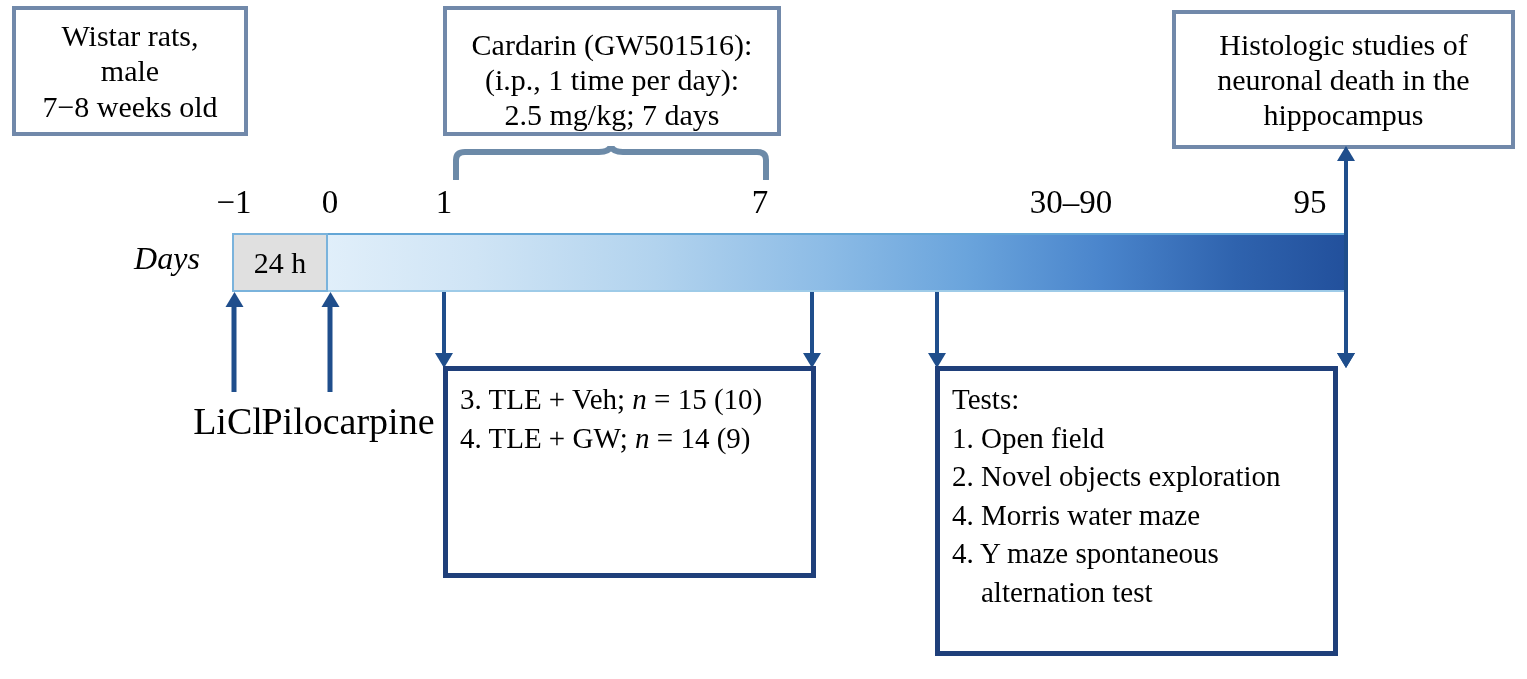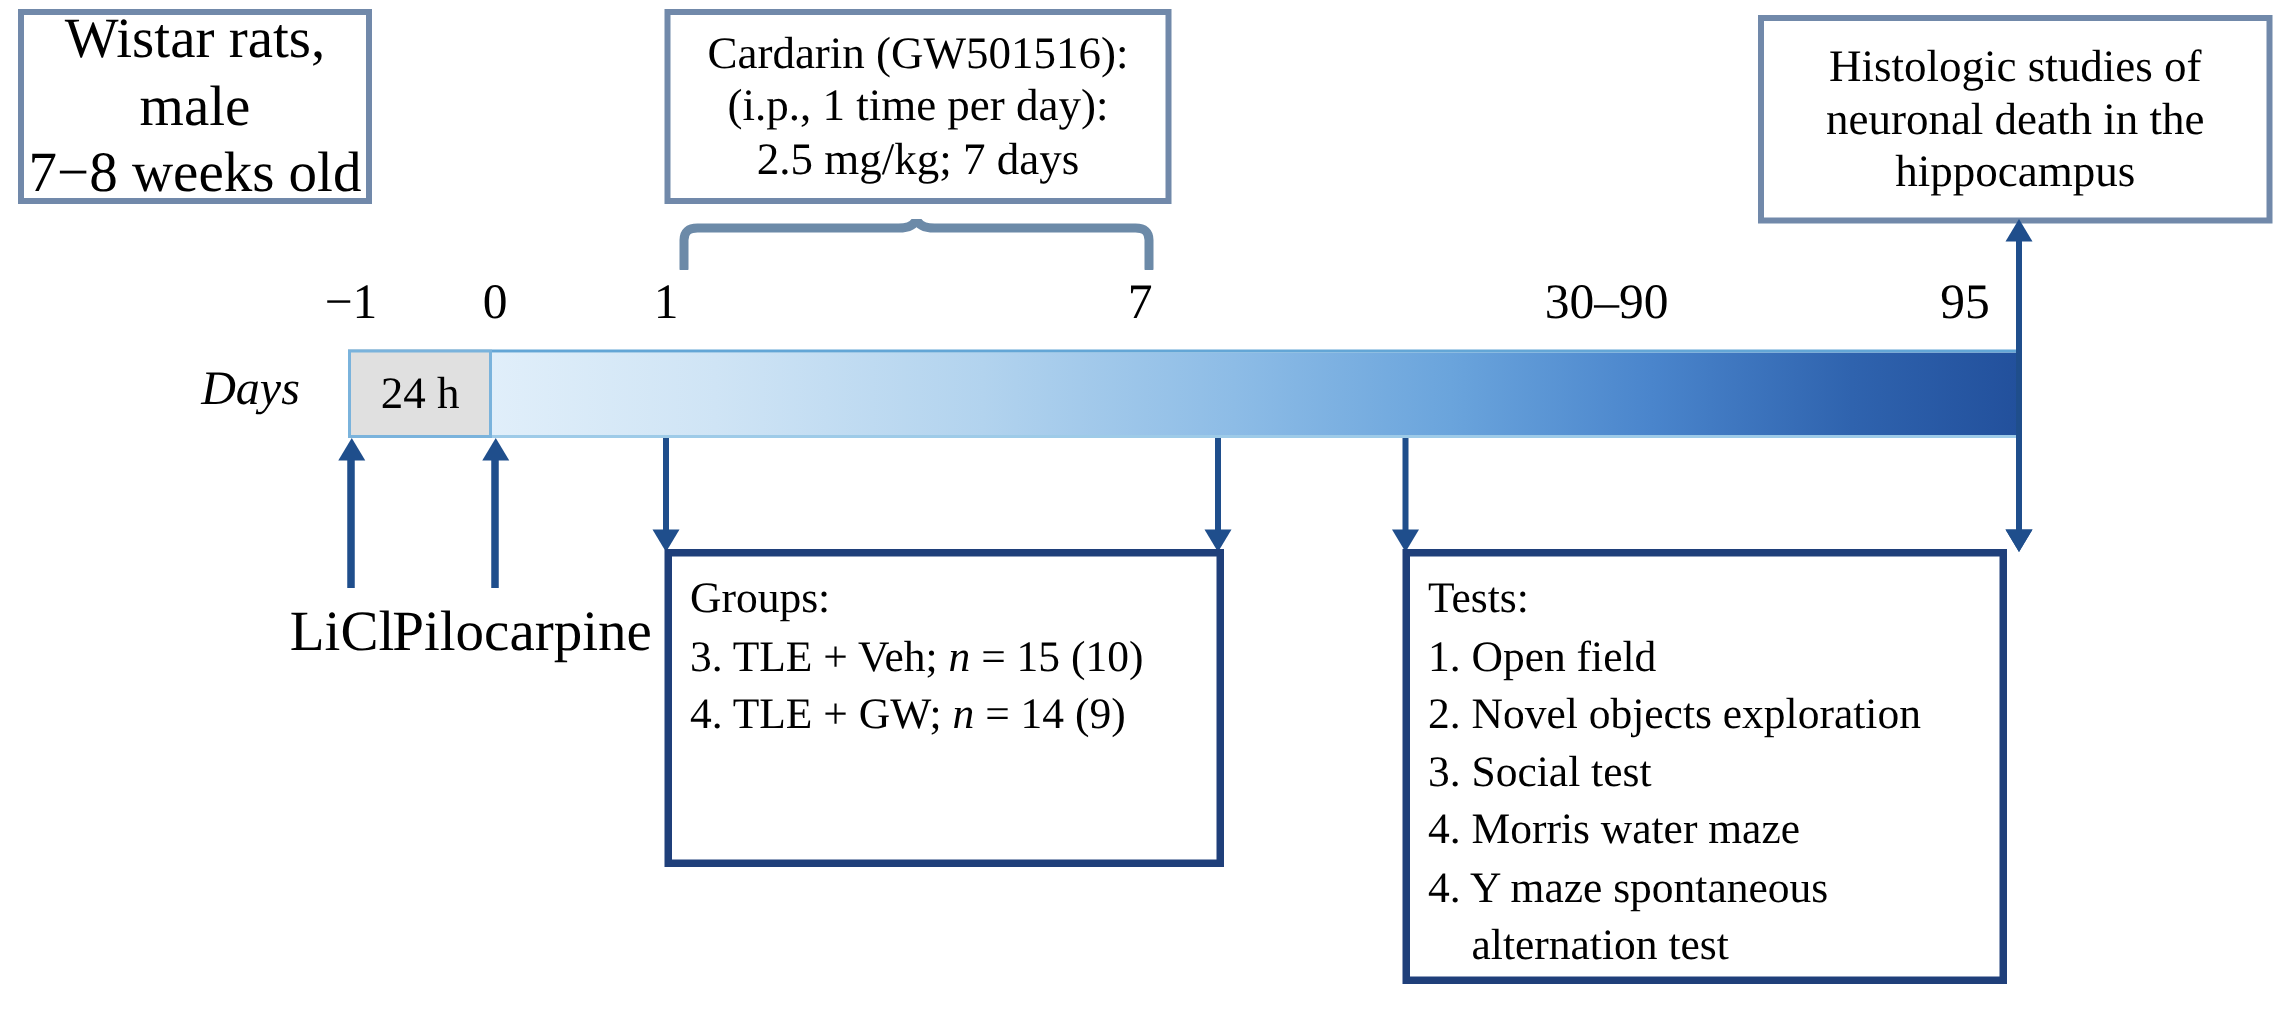--- a/index.html
+++ b/index.html
@@ -30,25 +30,25 @@
   .box-text {
     white-space: pre-line;
     line-height: 1.17;
   }
   .centered {
     text-align: center;
   }
   .t-box1 {
     left: 12px; top: 6px; width: 236px; height: 130px;
     display: flex; align-items: center; justify-content: center;
-    font-size: 38px;
+    font-size: 30px;
   }
   .t-box2 {
     left: 443px; top: 6px; width: 338px; height: 130px;
-    display: flex; align-items: center; justify-content: center;
+    display: flex; align-items: flex-end; justify-content: center;
     font-size: 30px;
   }
   .t-box3 {
     left: 1172px; top: 10px; width: 343px; height: 139px;
     display: flex; align-items: center; justify-content: center;
     font-size: 30px;
   }
   .groups-box {
     left: 443px; top: 366px; width: 373px; height: 212px;
     padding: 9px 0 0 12px;
@@ -207,28 +207,26 @@
 
   <div class="vline thin arrow-down" style="left:444px; top:292px; height:62px;"></div>
   <div class="vline thin arrow-down" style="left:812px; top:292px; height:62px;"></div>
 
   <div class="vline thin arrow-down" style="left:937px; top:292px; height:62px;"></div>
   <div class="vline thin arrow-down" style="left:1346px; top:292px; height:62px;"></div>
 
   <div class="vline thin arrow-up arrow-down" style="left:1346px; top:160px; height:194px;"></div>
 
   <div class="box navy groups-box">
-    <div class="grp-line">Groups:</div>
     <div class="grp-line"><span>3.</span><span> TLE + Veh; </span><span class="it">n</span><span> = 15 (10)</span></div>
     <div class="grp-line"><span>4.</span><span> TLE + GW; </span><span class="it">n</span><span> = 14 (9)</span></div>
   </div>
 
   <div class="box navy tests-box">
     <div class="test-line">Tests:</div>
     <div class="test-line">1. Open field</div>
     <div class="test-line">2. Novel objects exploration</div>
-    <div class="test-line">3. Social test</div>
     <div class="test-line">4. Morris water maze</div>
     <div class="test-line">4. Y maze spontaneous
     alternation test</div>
   </div>
 
 </div>
 
 </body></html>

